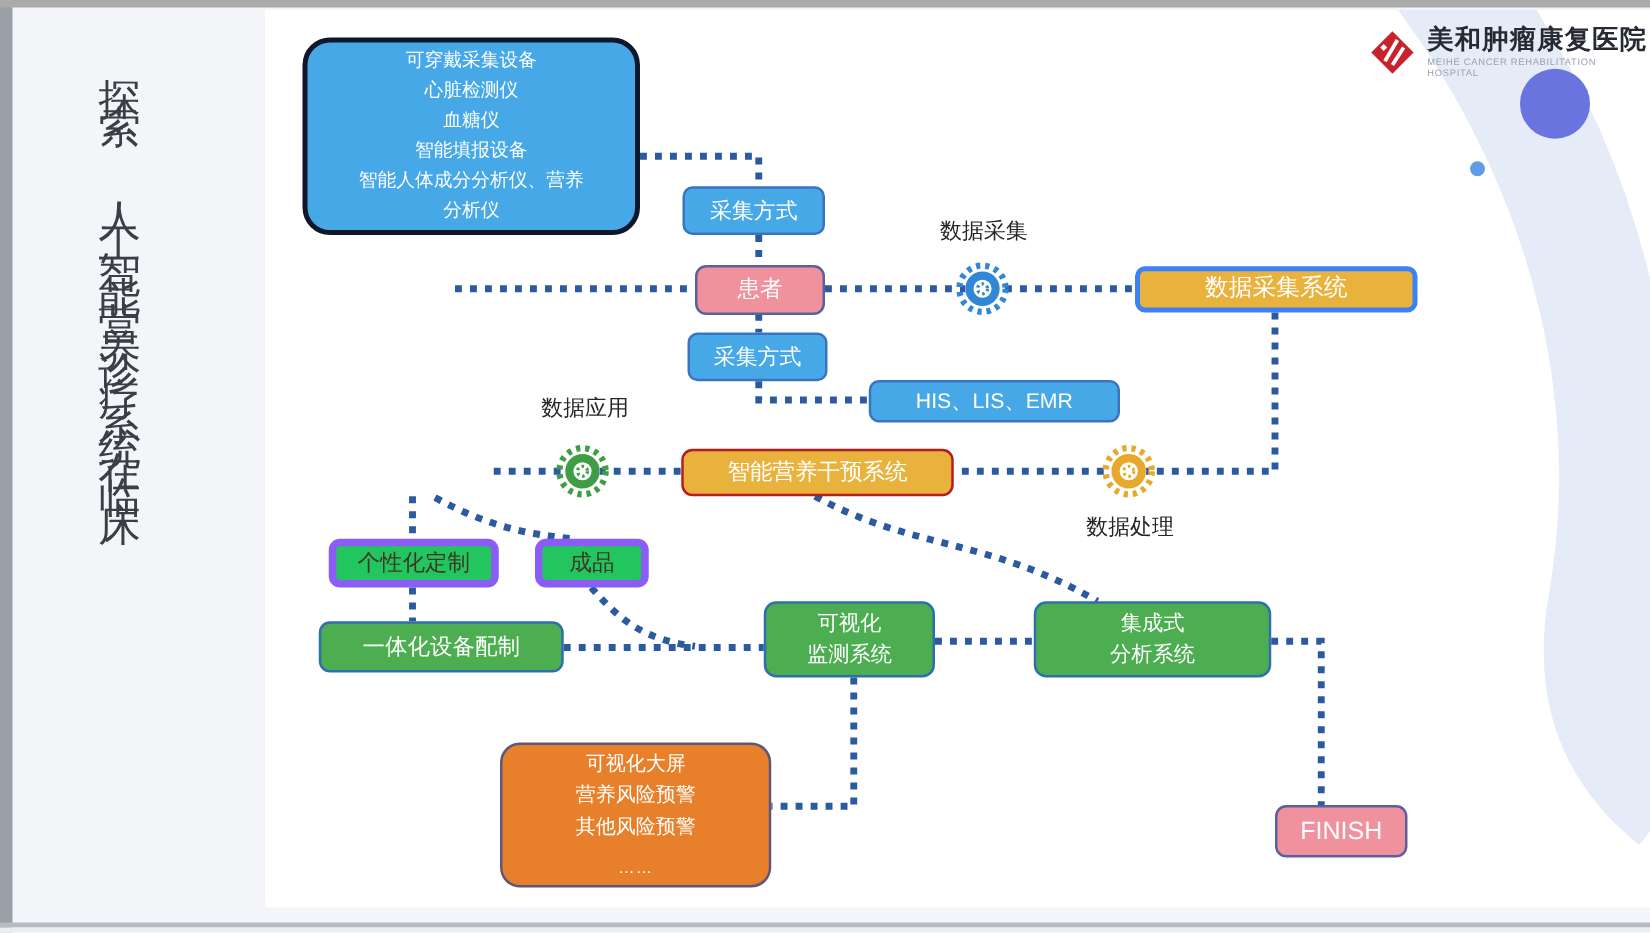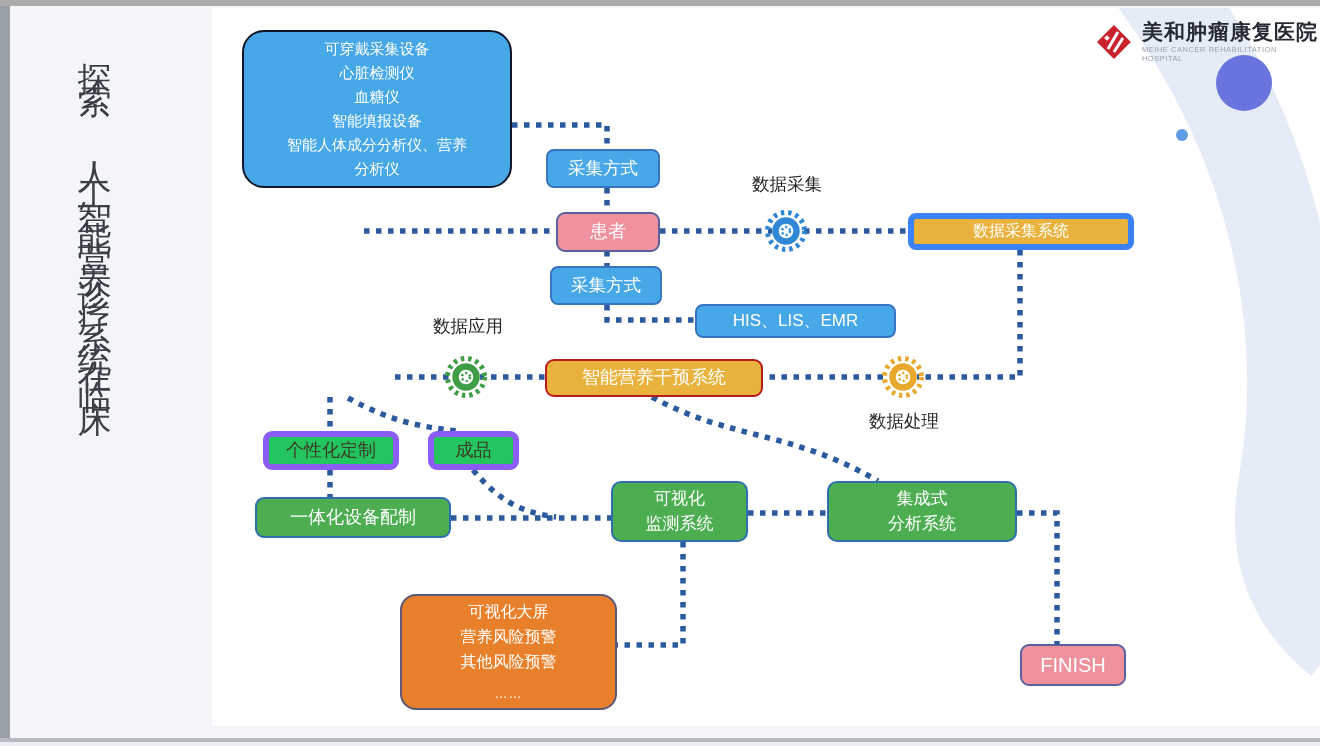--- a/index.html
+++ b/index.html
@@ -23,23 +23,23 @@
 
   
   .wires{position:absolute;left:0;top:0;z-index:2;}
   .wire{stroke:#2c5a9e;stroke-width:5.5;fill:none;stroke-dasharray:5.5 6.5;}
 
   
   .node{position:absolute;box-sizing:border-box;display:flex;align-items:center;justify-content:center;
     text-align:center;color:#fff;z-index:3;line-height:1.3;}
   .col{flex-direction:column;}
   .blue{background:#47a8e8;border:2px solid #3a74c0;border-radius:8px;font-size:17.5px;}
-  .blue-big{background:#47a8e8;border:2px solid #0f172a;border-radius:22px;font-size:15px;line-height:1.6;}
+  .blue-big{background:#47a8e8;border:4px solid #0f172a;border-radius:22px;font-size:15px;line-height:1.6;}
   .pink{background:#ef929e;border:2px solid #5a619e;border-radius:9px;font-size:20px;}
-  .gold{background:#e9b23d;border:6px solid #3b82f6;border-radius:8px;font-size:16px;}
+  .gold{background:#e9b23d;border:4px solid #3b82f6;border-radius:8px;font-size:19px;}
   .gold2{background:#e9b23d;border:2px solid #b91c1c;border-radius:9px;font-size:18px;}
   .green{background:#4cae51;border:2px solid #2f6fae;border-radius:9px;font-size:18px;}
   .yellow{background:#22c55e;border:6px solid #8b5cf6;border-radius:9px;font-size:18px;color:#3d3826;}
   .orange-big{background:#e8802b;border:2.5px solid #5d5878;border-radius:16px;font-size:16px;line-height:1.55;}
   .orange-big .dots{margin-top:9px;font-size:13px;letter-spacing:1px;}
 
   .flow-label{position:absolute;z-index:3;color:#262626;font-size:17.5px;text-align:center;width:112px;}
 
   
   .logo{position:absolute;left:1094px;top:20px;display:flex;align-items:center;gap:8px;z-index:4;}

